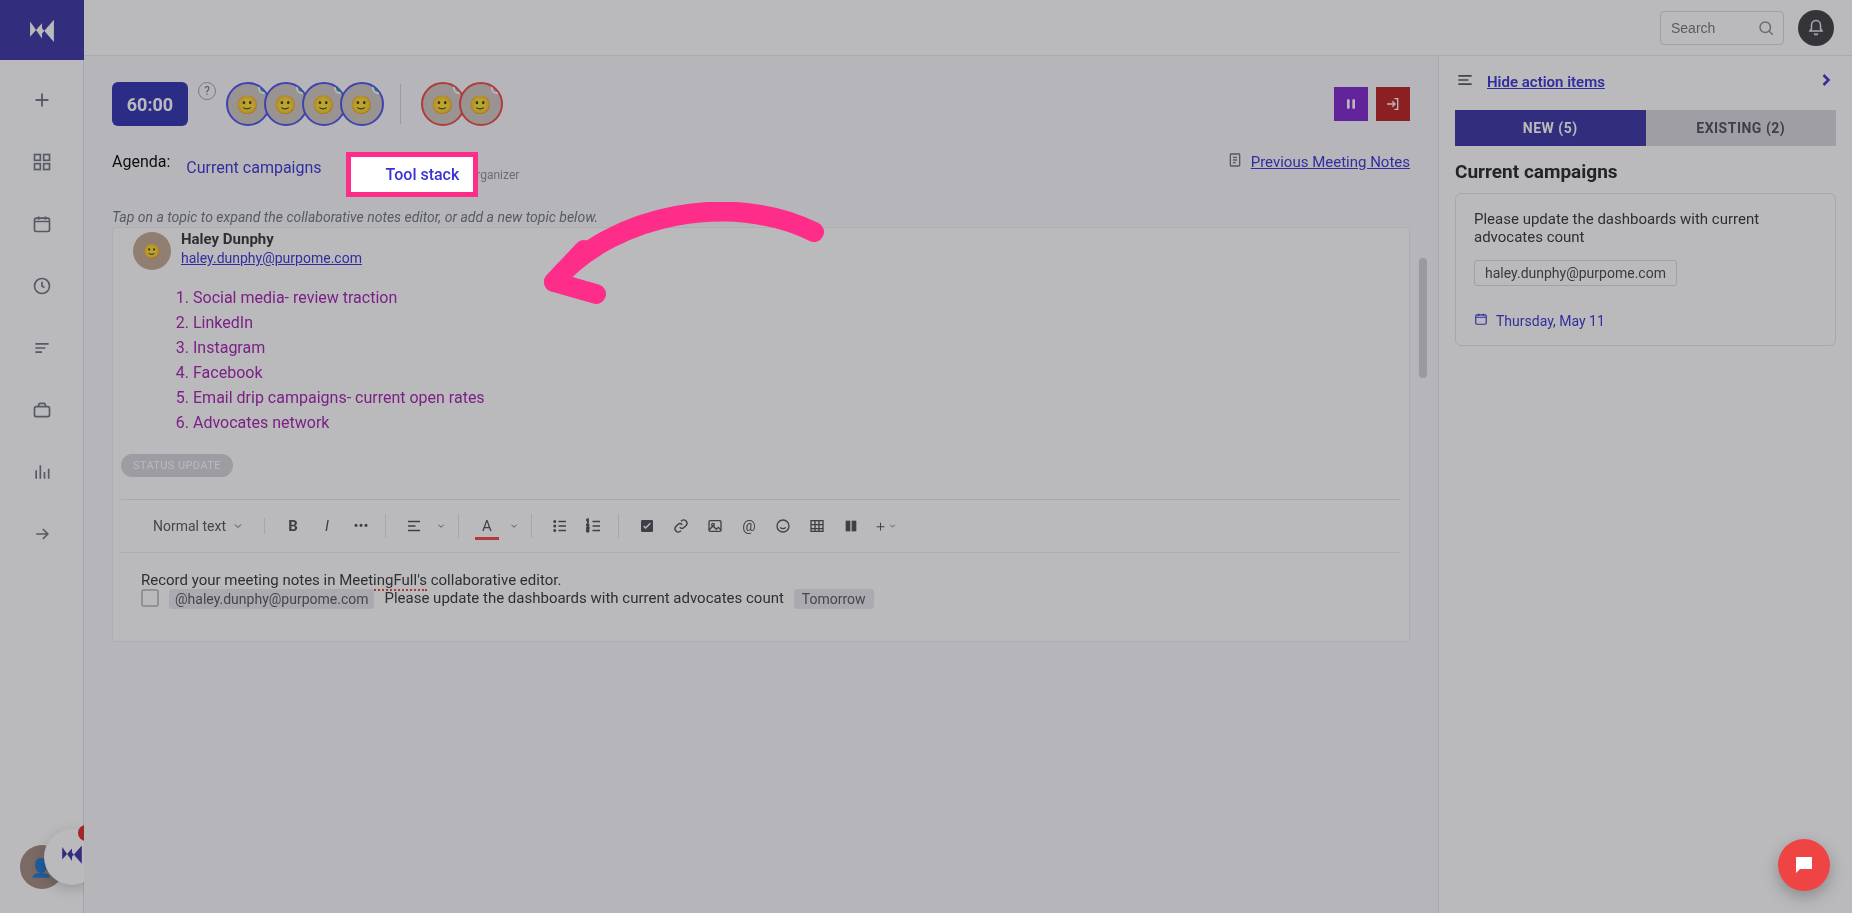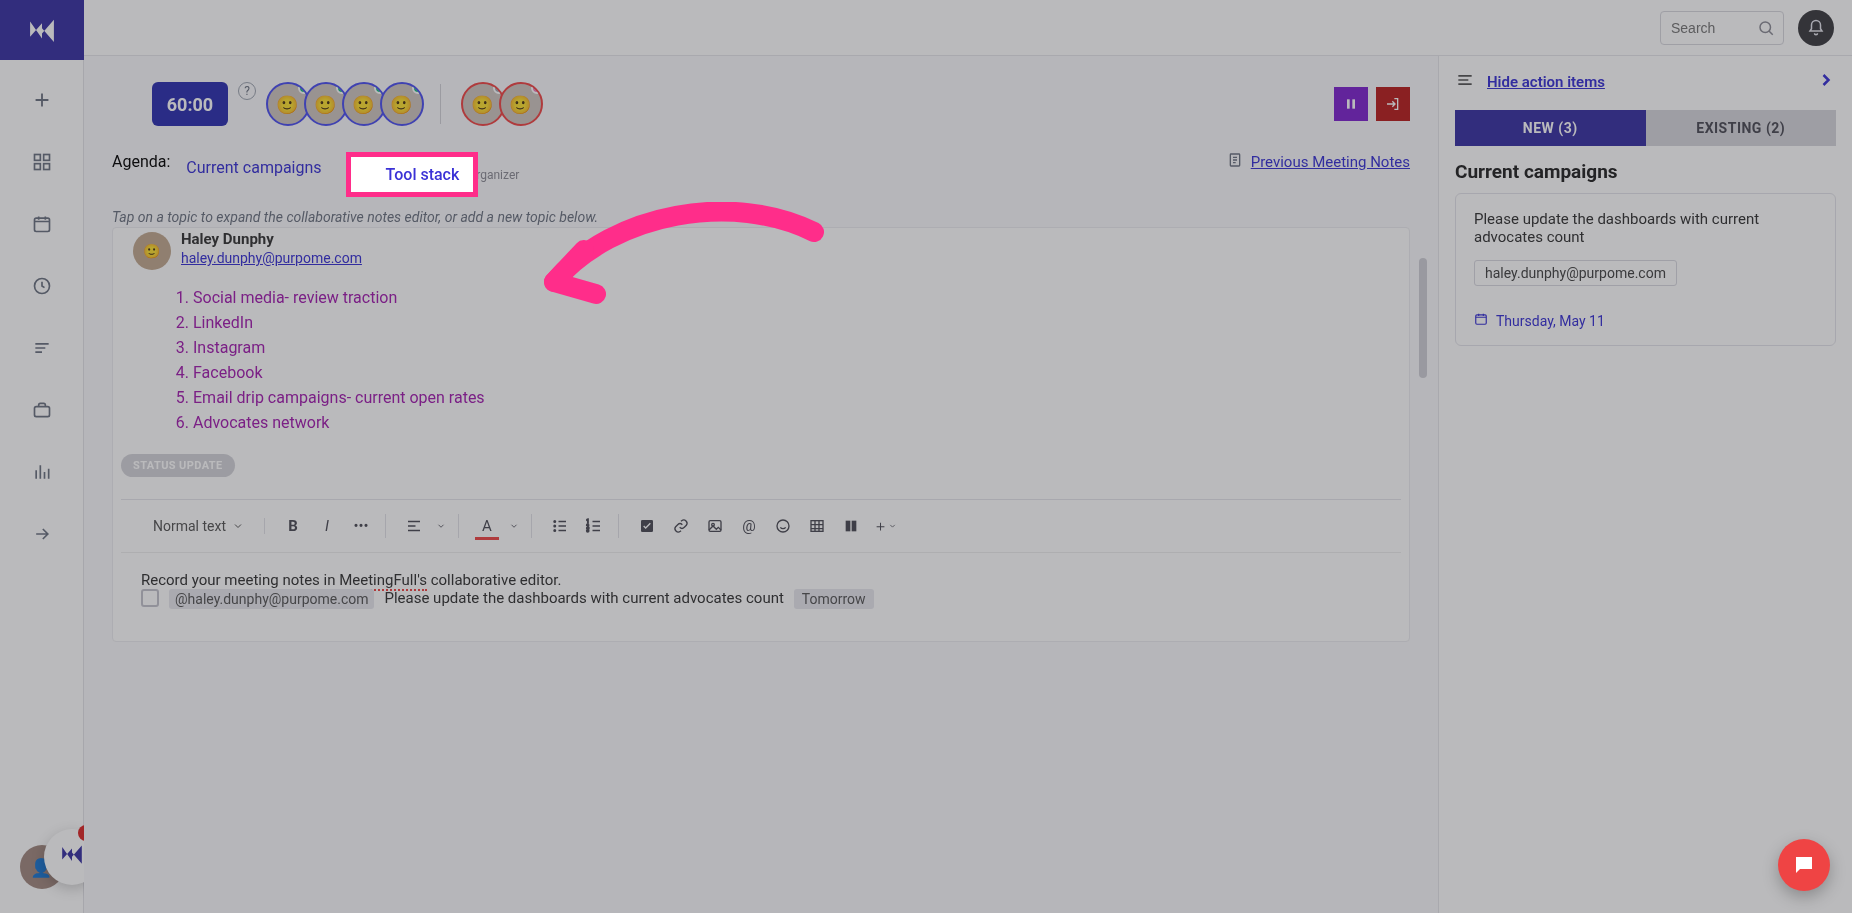--- a/index.html
+++ b/index.html
@@ -25,21 +25,21 @@
   .bell { width:36px; height:36px; border-radius:50%; background:#3a3a3f; display:flex; align-items:center; justify-content:center; color:#e6e6ee; cursor:pointer;}
 
   
   .main { position:absolute; left:84px; top:56px; right:414px; bottom:0; padding: 14px 28px 0 28px; overflow: hidden; background:#fafafc; }
   .title-row { display:flex; align-items:center; gap: 20px; }
   .recur-icon { width:72px; height:60px; display:flex; align-items:center; justify-content:center; }
   .recur-icon svg { width:72px; height:44px; }
   .mtitle { font-size: 36px; font-weight: 400; color: #2e2e35; }
 
   .attendee-row { display:flex; align-items:center; margin-top: 12px; gap: 6px; position:relative; }
-  .timer { width: 76px; height: 44px; background:#2c2fb0; color:#fff; font-weight:700; font-size:18px; border-radius:6px; display:flex; align-items:center; justify-content:center; cursor:pointer;margin-left:40px;}
+  .timer { width: 76px; height: 44px; background:#2c2fb0; color:#fff; font-weight:700; font-size:18px; border-radius:6px; display:flex; align-items:center; justify-content:center; cursor:pointer;}
   .help { width:18px; height:18px; border:1px solid #9ca3af; color:#6b7280; border-radius:50%; font-size:12px; display:flex; align-items:center; justify-content:center; margin-left:4px; margin-top:-26px;}
   .avatars { display:flex; }
   .avatars .av { width:44px; height:44px; border-radius:50%; border:2px solid #4c4fef; margin-left:-6px; position:relative; background:#cfc6c0; overflow:hidden; display:flex; align-items:center; justify-content:center; font-size:18px; color:#444;}
   .avatars .av:first-child { margin-left: 4px;}
   .avatars .dot { position:absolute; top:-2px; right:-2px; width:12px; height:12px; border-radius:50%; border:2px solid #fff; }
   .dot.green{ background:#10b981;} .dot.gray{ background:#9ca3af;} .dot.pink{ background:#f472b6;}
   .avsep { width:1px; height:40px; background:#d1d1d8; margin: 0 10px;}
   .avatars.pending .av { border-color:#ef4444; }
   .organizer-label { position:absolute; left: 356px; top: 46px; font-size:12px; color:#8b8b95; font-style:normal;margin-top:40px;}
   .controls { margin-left:auto; display:flex; gap:8px; }
@@ -60,21 +60,21 @@
   .content-card { margin-top: 2px; background:#fff; border:1px solid #ececf0; border-radius:4px; padding: 8px 0 0 0; position:relative; }
   .scrollind { position:absolute; right:-18px; top: 30px; width:8px; height: 120px; background:#cfcfd6; border-radius:4px; }
   .note-author { display:flex; align-items:flex-start; gap:10px; padding: 0 20px; }
   .na-av { width:38px; height:38px; border-radius:50%; background:#c2a98f; display:flex; align-items:center; justify-content:center; color:#fff; font-size:14px; margin-top:-4px;}
   .na-name { font-weight:700; color:#333; font-size:15px; margin-top:-6px;}
   .na-email { color:#3730d4; text-decoration:underline; font-size:14px; }
 
   ol.items { margin: 18px 0 16px 56px; padding-left: 24px; }
   ol.items li { font-size:16px; color:#a21caf; margin-bottom: 6px; }
 
-  .status-pill { display:inline-block; margin: 6px 0 14px 8px; background:#d3d3d9; color:#fff; font-size:11px; font-weight:700; letter-spacing:.4px; padding: 5px 12px; border-radius: 14px; }
+  .status-pill { display:inline-block; margin: 6px 0 14px 8px; background:#d3d3d9; color:#fff; font-size:11px; font-weight:400; letter-spacing:.4px; padding: 5px 12px; border-radius: 14px; }
 
   .editor { margin: 8px 8px 0 8px; border-top:1px solid #e5e5ea; }
   .toolbar { display:flex; align-items:center; gap: 4px; padding: 14px 12px; color:#4b4b55; border-bottom:1px solid #eee;}
   .toolbar .grp { display:flex; align-items:center; gap: 10px; padding: 0 12px; border-right:1px solid #e2e2e8; }
   .toolbar .grp:last-child { border-right:none; }
   .tbtn { width:24px; height:24px; display:flex; align-items:center; justify-content:center; cursor:pointer; color:#4b4b55; font-size:15px;}
   .fmt-select { display:flex; align-items:center; gap:6px; font-size:14px; color:#555; cursor:pointer; padding: 0 8px;}
   .editor-body { padding: 18px 20px 32px 20px; font-size:15px; color:#333; }
   .redund { color:#333; border-bottom:2px dotted #ef4444;}
   .task-row { display:flex; align-items:flex-start; gap:10px; }
@@ -386,21 +386,21 @@
         </svg>
     </span>
     <a class="rhide">Hide action items</a>
     <span class="rarrow">
       <svg width="20" height="20" viewBox="0 0 24 24" stroke="currentColor" stroke-width="3" fill="none">
           <path d="M9 6l6 6-6 6"></path>
         </svg>
     </span>
   </div>
   <div class="rtabs">
-    <div class="rtab new">NEW (3)</div>
+    <div class="rtab new">NEW (5)</div>
     <div class="rtab exist">EXISTING (2)</div>
   </div>
   <div class="rsection-title">Current campaigns</div>
   <div class="ritem">
     <div class="desc">Please update the dashboards with current advocates count</div>
     <span class="remail">haley.dunphy@purpome.com</span>
     <div class="rdate">
       <span>
         <svg width="14" height="14" viewBox="0 0 24 24" stroke="currentColor" stroke-width="2" fill="none">
             <rect x="3" y="5" width="18" height="16" rx="2"></rect>

